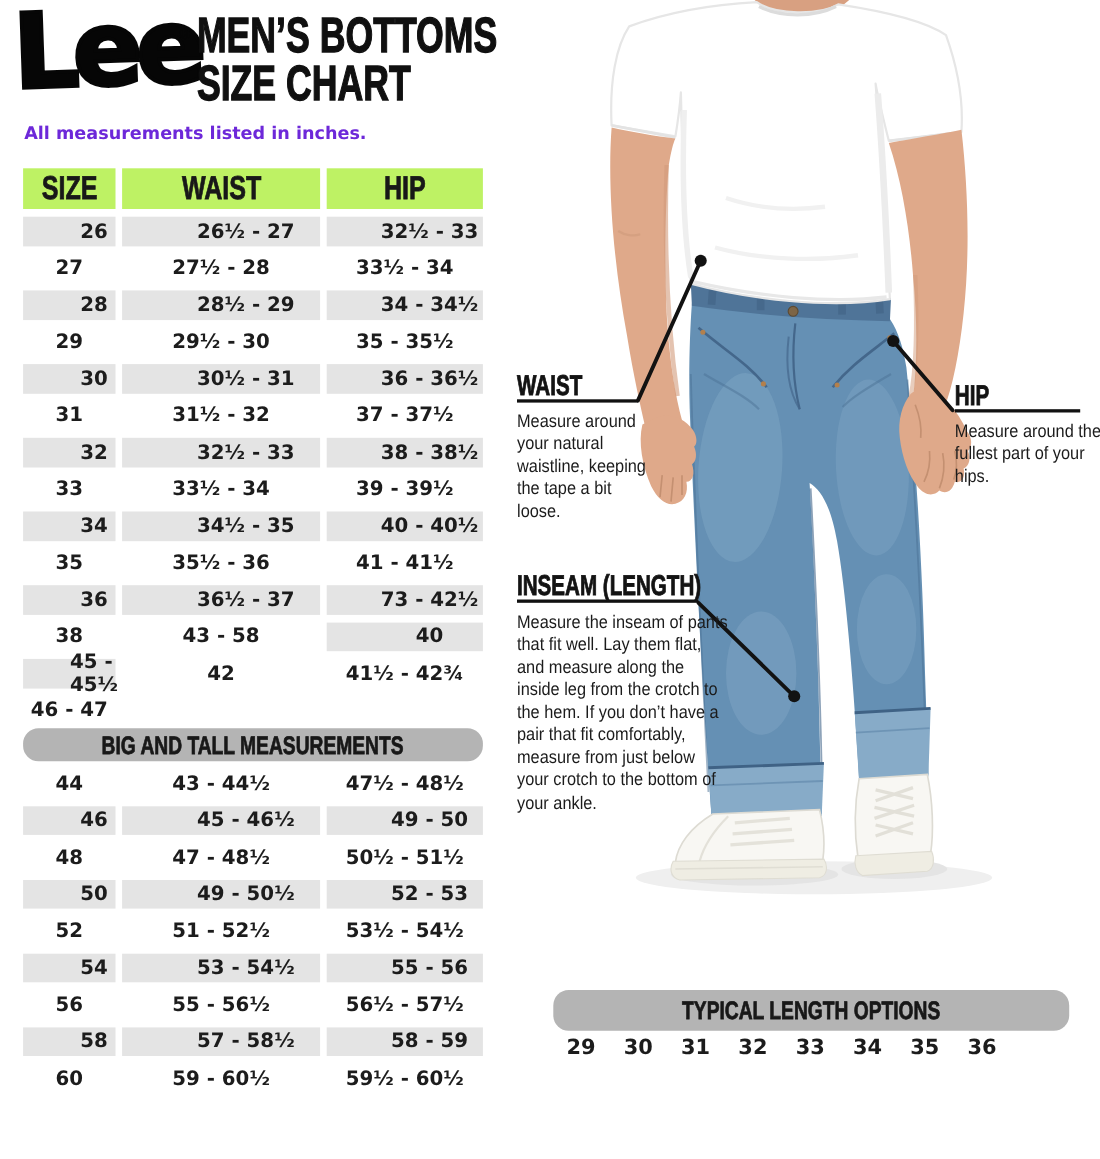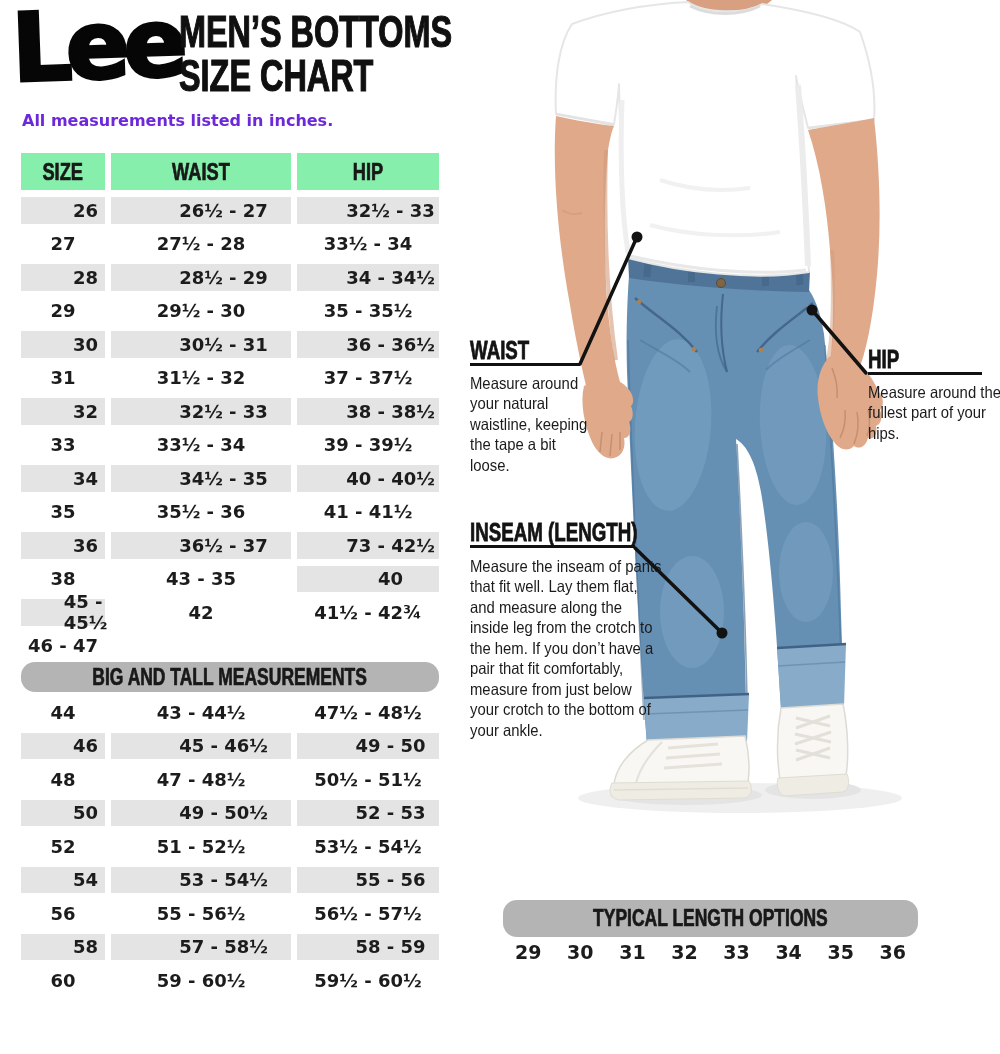--- a/index.html
+++ b/index.html
@@ -16,22 +16,22 @@
   .brand-title .line{display:block;font-weight:700;font-size:45px;line-height:44px;color:#101010;
     -webkit-text-stroke:1.2px #101010;}
   .cond{display:inline-block;transform:scaleX(0.72);transform-origin:left center;white-space:nowrap;}
   .cond-c{display:inline-block;transform:scaleX(0.76);transform-origin:center center;white-space:nowrap;}
   .subtitle{left:22px;top:111px;font-family:"DejaVu Sans",sans-serif;font-weight:700;
     font-size:16px;color:#6d28d9;}
 
   
   .tgrid{display:grid;grid-template-columns:84px 180px 142px;column-gap:6px;}
   .thead{left:21px;top:153px;}
-  .th{background:#86efac;height:37px;display:flex;align-items:center;justify-content:center;
-    font-size:24px;font-weight:700;color:#181818;-webkit-text-stroke:0.7px #181818;}
+  .th{background:#bef264;height:37px;display:flex;align-items:center;justify-content:center;
+    font-size:30px;font-weight:700;color:#181818;-webkit-text-stroke:0.7px #181818;}
   .rows{left:21px;row-gap:7px;grid-auto-rows:26.5px;}
   .rows-main{top:197px;}
   .rows-bt{top:699px;}
   .cell{display:flex;align-items:center;justify-content:center;
     font-family:"DejaVu Sans",sans-serif;font-weight:700;font-size:18px;color:#1c1c1c;}
   .cell.shaded{background:#e4e4e4;padding-left:45px;}
   .section-bar{background:#b4b4b4;display:flex;align-items:center;justify-content:center;
     font-size:23px;font-weight:700;color:#181818;border-radius:14px;-webkit-text-stroke:0.7px #181818;}
   .bt-bar{left:21px;top:662px;width:418px;height:30px;}
 
@@ -42,21 +42,21 @@
   .callout-text{font-size:16.5px;line-height:1.24;color:#1b1b1b;
     transform:scaleX(0.9);transform-origin:0 0;}
   .waist-head{left:470px;top:335px;width:110px;}
   .waist-text{left:470px;top:373px;width:134px;}
   .hip-head{left:868px;top:344px;width:114px;}
   .hip-text{left:868px;top:382px;width:150px;}
   .inseam-head{left:470px;top:517px;width:165px;}
   .inseam-text{left:470px;top:556px;width:214px;}
 
   
-  .len-bar{left:503px;top:900px;width:415px;height:37px;}
+  .len-bar{left:503px;top:900px;width:469px;height:37px;}
   .len-nums{left:503px;top:941px;width:415px;display:flex;justify-content:space-between;
     padding:0 12px;box-sizing:border-box;}
   .len-num{font-family:"DejaVu Sans",sans-serif;font-weight:700;font-size:19px;color:#1c1c1c;}
 
   .overlay{left:0;top:0;pointer-events:none;}
   .figure{left:540px;top:0;}
 </style>
 </head>
 <body>
 
@@ -108,21 +108,21 @@
     <div class="cell shaded">34</div>
     <div class="cell shaded">34½ - 35</div>
     <div class="cell shaded">40 - 40½</div>
     <div class="cell">35</div>
     <div class="cell">35½ - 36</div>
     <div class="cell">41 - 41½</div>
     <div class="cell shaded">36</div>
     <div class="cell shaded">36½ - 37</div>
     <div class="cell shaded">73 - 42½</div>
     <div class="cell">38</div>
-    <div class="cell">43 - 35</div>
+    <div class="cell">43 - 58</div>
     <div class="cell shaded">40</div>
     <div class="cell shaded">45 - 45½</div>
     <div class="cell">42</div>
     <div class="cell">41½ - 42¾</div>
     <div class="cell">46 - 47</div>
   </div>
 
 <div class="abs section-bar bt-bar">
   <span class="cond-c">BIG AND TALL MEASUREMENTS</span>
 </div>

